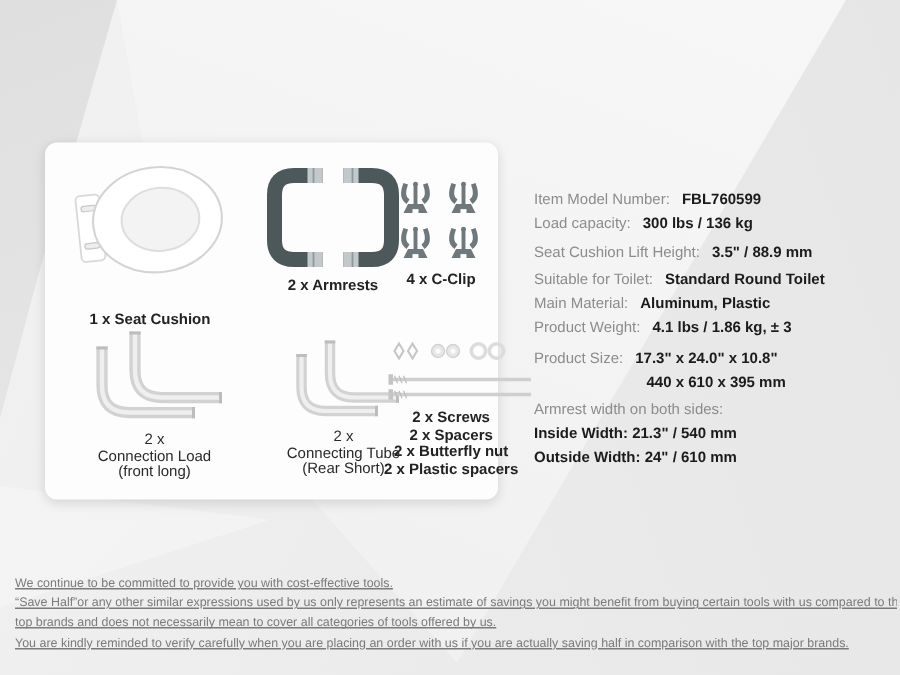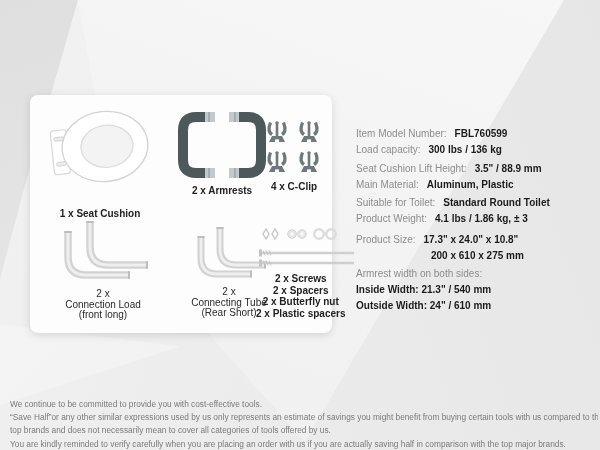--- a/index.html
+++ b/index.html
@@ -36,21 +36,21 @@
   
   .specs{position:absolute;left:356px;top:126px;width:238px;font-size:10px;}
   .srow{display:flex;gap:8px;line-height:16px;align-items:baseline;}
   .slabel{color:#8c8c8c;white-space:nowrap;flex:none;}
   .svalue{color:#1b1b1b;font-weight:bold;white-space:nowrap;}
   .srow.mt2{margin-top:2px;}
   .srow.mt3{margin-top:3px;}
   .srow.mt5{margin-top:5px;}
   .scont{padding-left:75px;line-height:16px;}
   
-  .footer{position:absolute;left:10px;top:398px;width:588px;font-size:8.3px;color:#7a7a7a;line-height:13.2px;}
+  .footer{position:absolute;left:10px;top:382px;width:588px;font-size:8.3px;color:#7a7a7a;line-height:13.2px;text-decoration:underline;}
   .fline{white-space:nowrap;overflow:hidden;}
 </style>
 </head>
 <body>
 
 <div class="stage">
 
   <div class="bg bg-f1"></div>
   <div class="bg bg-f3"></div>
   <div class="bg bg-f2"></div>
@@ -176,38 +176,38 @@
       <span class="svalue">FBL760599</span>
     </div>
     <div class="srow">
       <span class="slabel">Load capacity:</span>
       <span class="svalue">300 lbs / 136 kg</span>
     </div>
     <div class="srow mt3">
       <span class="slabel">Seat Cushion Lift Height:</span>
       <span class="svalue">3.5" / 88.9 mm</span>
     </div>
-    <div class="srow">
-      <span class="slabel">Main Material:</span>
-      <span class="svalue">Aluminum, Plastic</span>
-    </div>
     <div class="srow mt2">
       <span class="slabel">Suitable for Toilet:</span>
       <span class="svalue">Standard Round Toilet</span>
     </div>
     <div class="srow">
+      <span class="slabel">Main Material:</span>
+      <span class="svalue">Aluminum, Plastic</span>
+    </div>
+    <div class="srow">
       <span class="slabel">Product Weight:</span>
       <span class="svalue">4.1 lbs / 1.86 kg, ± 3</span>
     </div>
     <div class="srow mt5">
       <span class="slabel">Product Size:</span>
       <span class="svalue">17.3" x 24.0" x 10.8"</span>
     </div>
     <div class="scont">
-      <span class="svalue">200 x 610 x 275 mm</span>
+      <span class="svalue">440 x 610 x 395 mm</span>
     </div>
     <div class="srow mt2">
       <span class="slabel">Armrest width on both sides:</span>
     </div>
     <div class="srow">
       <span class="svalue">Inside Width: 21.3" / 540 mm</span>
     </div>
     <div class="srow">
       <span class="svalue">Outside Width: 24" / 610 mm</span>
     </div>

